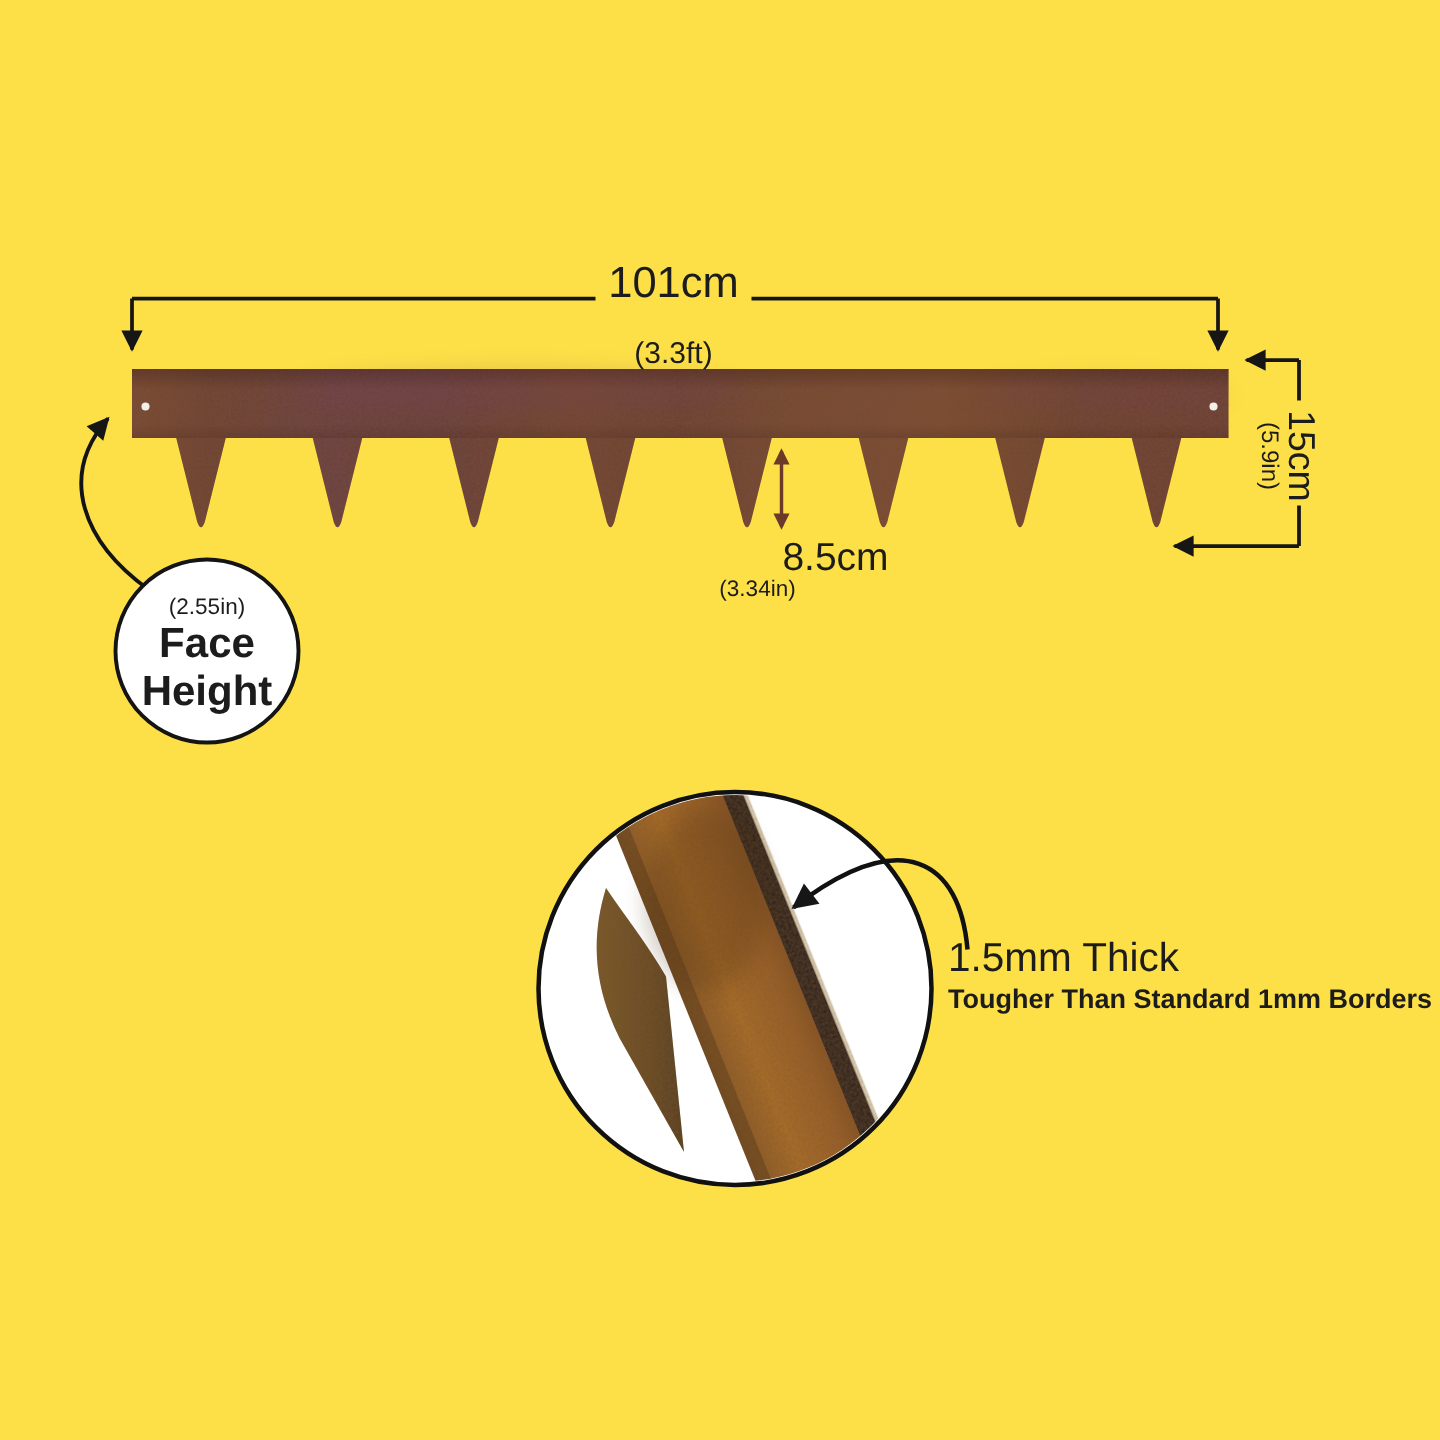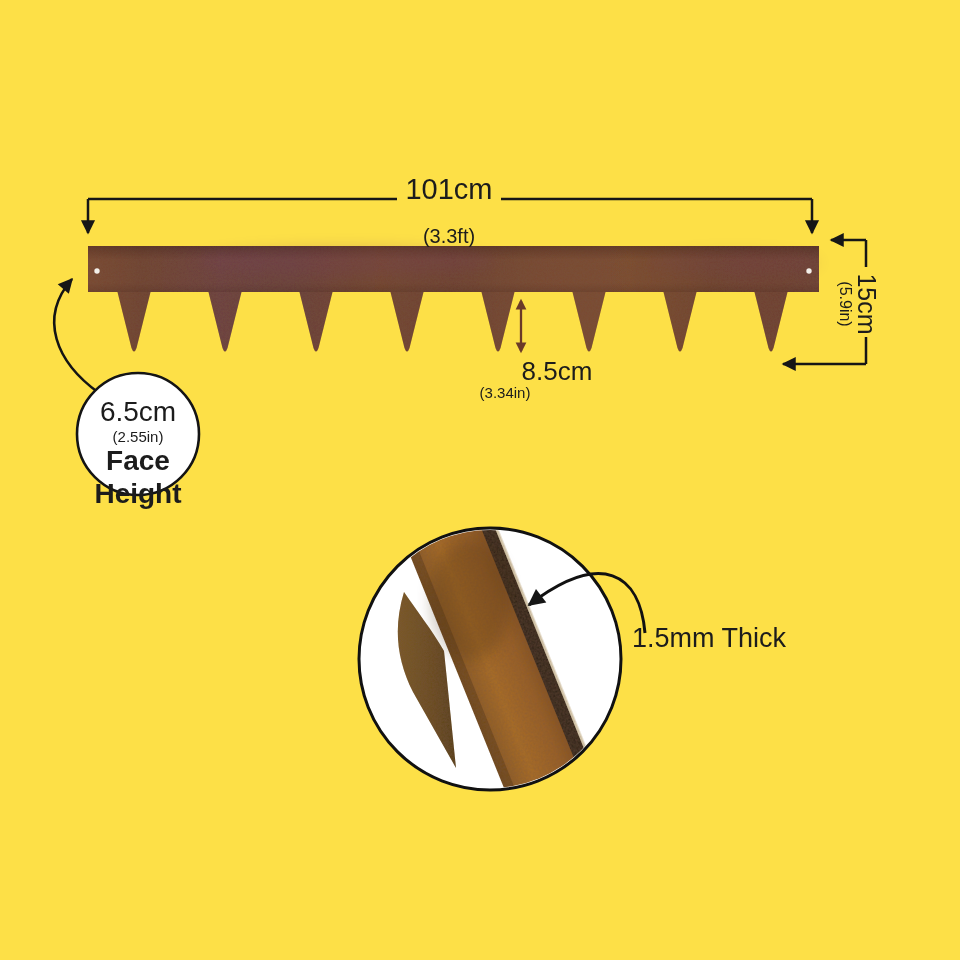--- a/index.html
+++ b/index.html
@@ -169,20 +169,20 @@
 
   <div class="dim-15-wrap">
     <span class="mid">15cm</span>
     <span class="sub">(5.9in)</span>
   </div>
 
   <div class="label center mid dim-85">8.5cm</div>
   <div class="label center sub-s dim-85-sub">(3.34in)</div>
 
   <div class="face-wrap">
-    <span class="big">6.5cm</span>
     <span class="sub">(2.55in)</span>
     <span class="cap">Face Height</span>
   </div>
 
   <div class="label thick-title">1.5mm Thick</div>
+  <div class="label thick-sub">Tougher Than Standard 1mm Borders</div>
 
 </div>
 
 </body></html>

